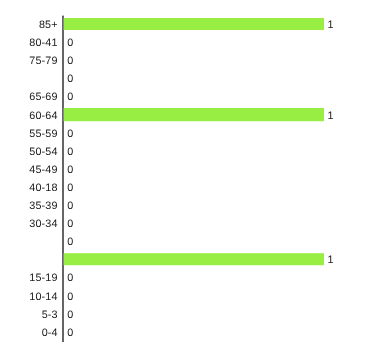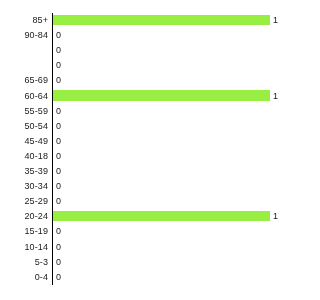--- a/index.html
+++ b/index.html
@@ -73,25 +73,26 @@
 
 <div id="chart">
   <div id="axis-line"></div>
   <div id="rows">
       <div class="row" style="top: 13px;">
         <div class="tick-label">85+</div>
         <div class="bar" style="width: 217px; background: rgb(153, 238, 68);"></div>
         <div class="value-label" style="left: 273px;">1</div>
       </div>
       <div class="row" style="top: 28.1px;">
-        <div class="tick-label">90-84</div>
+        <div class="tick-label">80-41</div>
         <div class="bar zero" style="width: 0px; background: transparent;"></div>
         <div class="value-label" style="left: 56px;">0</div>
       </div>
       <div class="row" style="top: 43.2px;">
+        <div class="tick-label">75-79</div>
         <div class="bar zero" style="width: 0px; background: transparent;"></div>
         <div class="value-label" style="left: 56px;">0</div>
       </div>
       <div class="row" style="top: 58.3px;">
         <div class="bar zero" style="width: 0px; background: transparent;"></div>
         <div class="value-label" style="left: 56px;">0</div>
       </div>
       <div class="row" style="top: 73.4px;">
         <div class="tick-label">65-69</div>
         <div class="bar zero" style="width: 0px; background: transparent;"></div>
@@ -126,26 +127,24 @@
         <div class="tick-label">35-39</div>
         <div class="bar zero" style="width: 0px; background: transparent;"></div>
         <div class="value-label" style="left: 56px;">0</div>
       </div>
       <div class="row" style="top: 179.1px;">
         <div class="tick-label">30-34</div>
         <div class="bar zero" style="width: 0px; background: transparent;"></div>
         <div class="value-label" style="left: 56px;">0</div>
       </div>
       <div class="row" style="top: 194.2px;">
-        <div class="tick-label">25-29</div>
         <div class="bar zero" style="width: 0px; background: transparent;"></div>
         <div class="value-label" style="left: 56px;">0</div>
       </div>
       <div class="row" style="top: 209.3px;">
-        <div class="tick-label">20-24</div>
         <div class="bar" style="width: 217px; background: rgb(153, 238, 68);"></div>
         <div class="value-label" style="left: 273px;">1</div>
       </div>
       <div class="row" style="top: 224.4px;">
         <div class="tick-label">15-19</div>
         <div class="bar zero" style="width: 0px; background: transparent;"></div>
         <div class="value-label" style="left: 56px;">0</div>
       </div>
       <div class="row" style="top: 239.5px;">
         <div class="tick-label">10-14</div>

